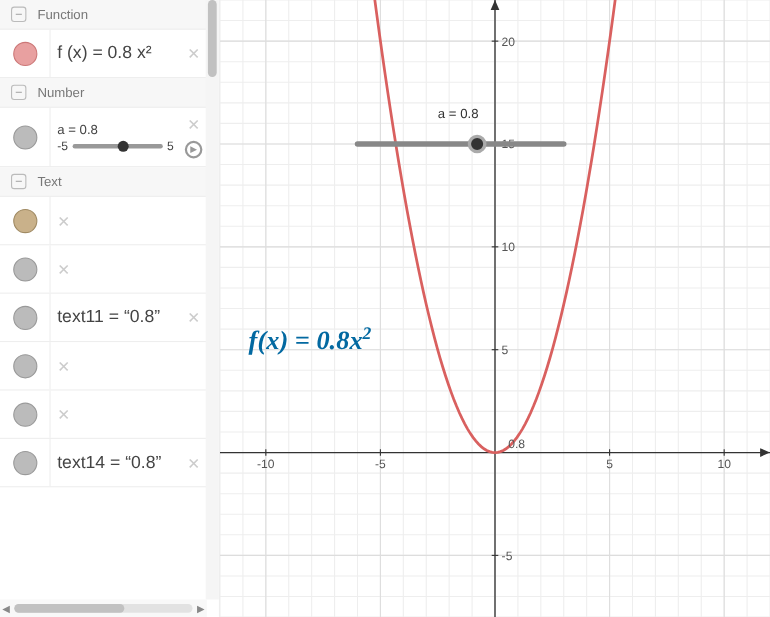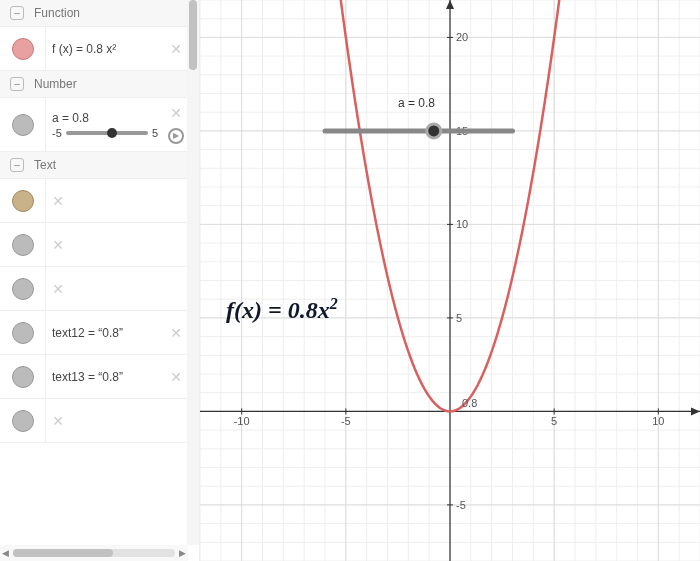--- a/index.html
+++ b/index.html
@@ -10,35 +10,35 @@
   .v-thumb { position: absolute; top: 0; left: 2px; width: 8px; height: 70px; background: #c1c1c1; border-radius: 4px; }
   .h-scrollbar { position: absolute; left: 0; bottom: 0; height: 16px; width: 188px; background: #f8f8f8; display: flex; align-items: center; justify-content: space-between; padding: 0 2px; }
   .h-ar { font-size: 9px; color: #888; }
   .h-thumb { flex: 1; height: 8px; margin: 0 4px; background: #e2e2e2; border-radius: 4px; position: relative; }
   .h-thumb-inner { position: absolute; left: 0; width: 100px; top: 0; height: 8px; background: #c1c1c1; border-radius: 4px; }
   .content { width: 188px; }
   .sec-header { background: #f7f7f7; border-bottom: 1px solid #eee; padding: 6px 10px; font-size: 12px; color: #777; display: flex; align-items: center; gap: 10px; }
   .sec-toggle { width: 14px; height: 14px; border: 1px solid #bbb; border-radius: 3px; display: flex; align-items: center; justify-content: center; color: #888; font-size: 10px; line-height: 1; }
   .item-row { display: flex; align-items: center; border-bottom: 1px solid #eee; height: 44px; }
   .item-left { width: 46px; display: flex; align-items: center; justify-content: center; border-right: 1px solid #eee; height: 100%; }
-  .item-body { flex: 1; padding: 4px 6px; font-size: 12px; color: #444; display: flex; align-items: center; white-space: nowrap; overflow: hidden; }
+  .item-body { flex: 1; padding: 4px 6px; font-size: 16px; color: #444; display: flex; align-items: center; white-space: nowrap; overflow: hidden; }
   .item-del { width: 24px; display: flex; align-items: center; justify-content: center; color: #ccc; font-size: 14px; cursor: pointer; }
   .bullet { width: 22px; height: 22px; border-radius: 50%; border: 1px solid #999; background: #bbb; }
   .bullet.red { background: #e8a0a0; border-color: #c77; }
   .bullet.tan { background: #c9b18a; border-color: #a08a63; }
   .number-item { height: 54px; }
   .number-body { flex: 1; padding: 4px 6px; font-size: 12px; color: #444; }
   .slider-row { display: flex; align-items: center; gap: 4px; margin-top: 2px; font-size: 11px; }
   .mini-slider { flex: 1; height: 4px; background: #999; border-radius: 2px; position: relative; width: 50px; }
   .mini-handle { position: absolute; left: 56%; top: 50%; width: 10px; height: 10px; background: #333; border-radius: 50%; transform: translate(-50%, -50%); }
   .play-btn { width: 16px; height: 16px; border: 2px solid #999; border-radius: 50%; display: flex; align-items: center; justify-content: center; color: #999; font-size: 8px; }
   .graph { width: 500px; height: 561px; position: relative; }
   svg { position: absolute; top: 0; left: 0; }
   .axis-label { font: 11px Arial; fill: #555; }
-  .formula { position: absolute; left: 26px; top: 295px; font-family: 'Times New Roman', serif; font-style: italic; font-weight: bold; font-size: 24px; color: #0f172a; }
+  .formula { position: absolute; left: 26px; top: 295px; font-family: 'Times New Roman', serif; font-style: italic; font-weight: bold; font-size: 24px; color: #0369a1; }
   .slider-label { position: absolute; font: 12px Arial; color: #333; }
   .num-actions { width: 24px; height: 100%; display: flex; flex-direction: column; align-items: center; justify-content: space-around; padding: 4px 0;}
 </style>
 </head>
 <body>
 
 <div class="app">
 
   <div class="sidebar">
     <div class="content">
@@ -92,40 +92,40 @@
       <div class="item-row">
         <div class="item-left">
             <div class="bullet"></div>
           </div>
         <div class="item-del">✕</div>
       </div>
       <div class="item-row">
         <div class="item-left">
             <div class="bullet"></div>
           </div>
-        <div class="item-del">✕</div>
-      </div>
-      <div class="item-row">
-        <div class="item-left">
-            <div class="bullet"></div>
-          </div>
-        <div class="item-body">text12  =  “0.8”</div>
-        <div class="item-del">✕</div>
-      </div>
-      <div class="item-row">
-        <div class="item-left">
-            <div class="bullet"></div>
-          </div>
-        <div class="item-body">text13  =  “0.8”</div>
-        <div class="item-del">✕</div>
-      </div>
-      <div class="item-row">
-        <div class="item-left">
-            <div class="bullet"></div>
-          </div>
+        <div class="item-body">text11  =  “0.8”</div>
+        <div class="item-del">✕</div>
+      </div>
+      <div class="item-row">
+        <div class="item-left">
+            <div class="bullet"></div>
+          </div>
+        <div class="item-del">✕</div>
+      </div>
+      <div class="item-row">
+        <div class="item-left">
+            <div class="bullet"></div>
+          </div>
+        <div class="item-del">✕</div>
+      </div>
+      <div class="item-row">
+        <div class="item-left">
+            <div class="bullet"></div>
+          </div>
+        <div class="item-body">text14  =  “0.8”</div>
         <div class="item-del">✕</div>
       </div>
     </div>
 
     <div class="v-scrollbar">
       <div class="v-thumb"></div>
     </div>
     <div class="h-scrollbar">
       <span class="h-ar">◀</span>
       <div class="h-thumb">

